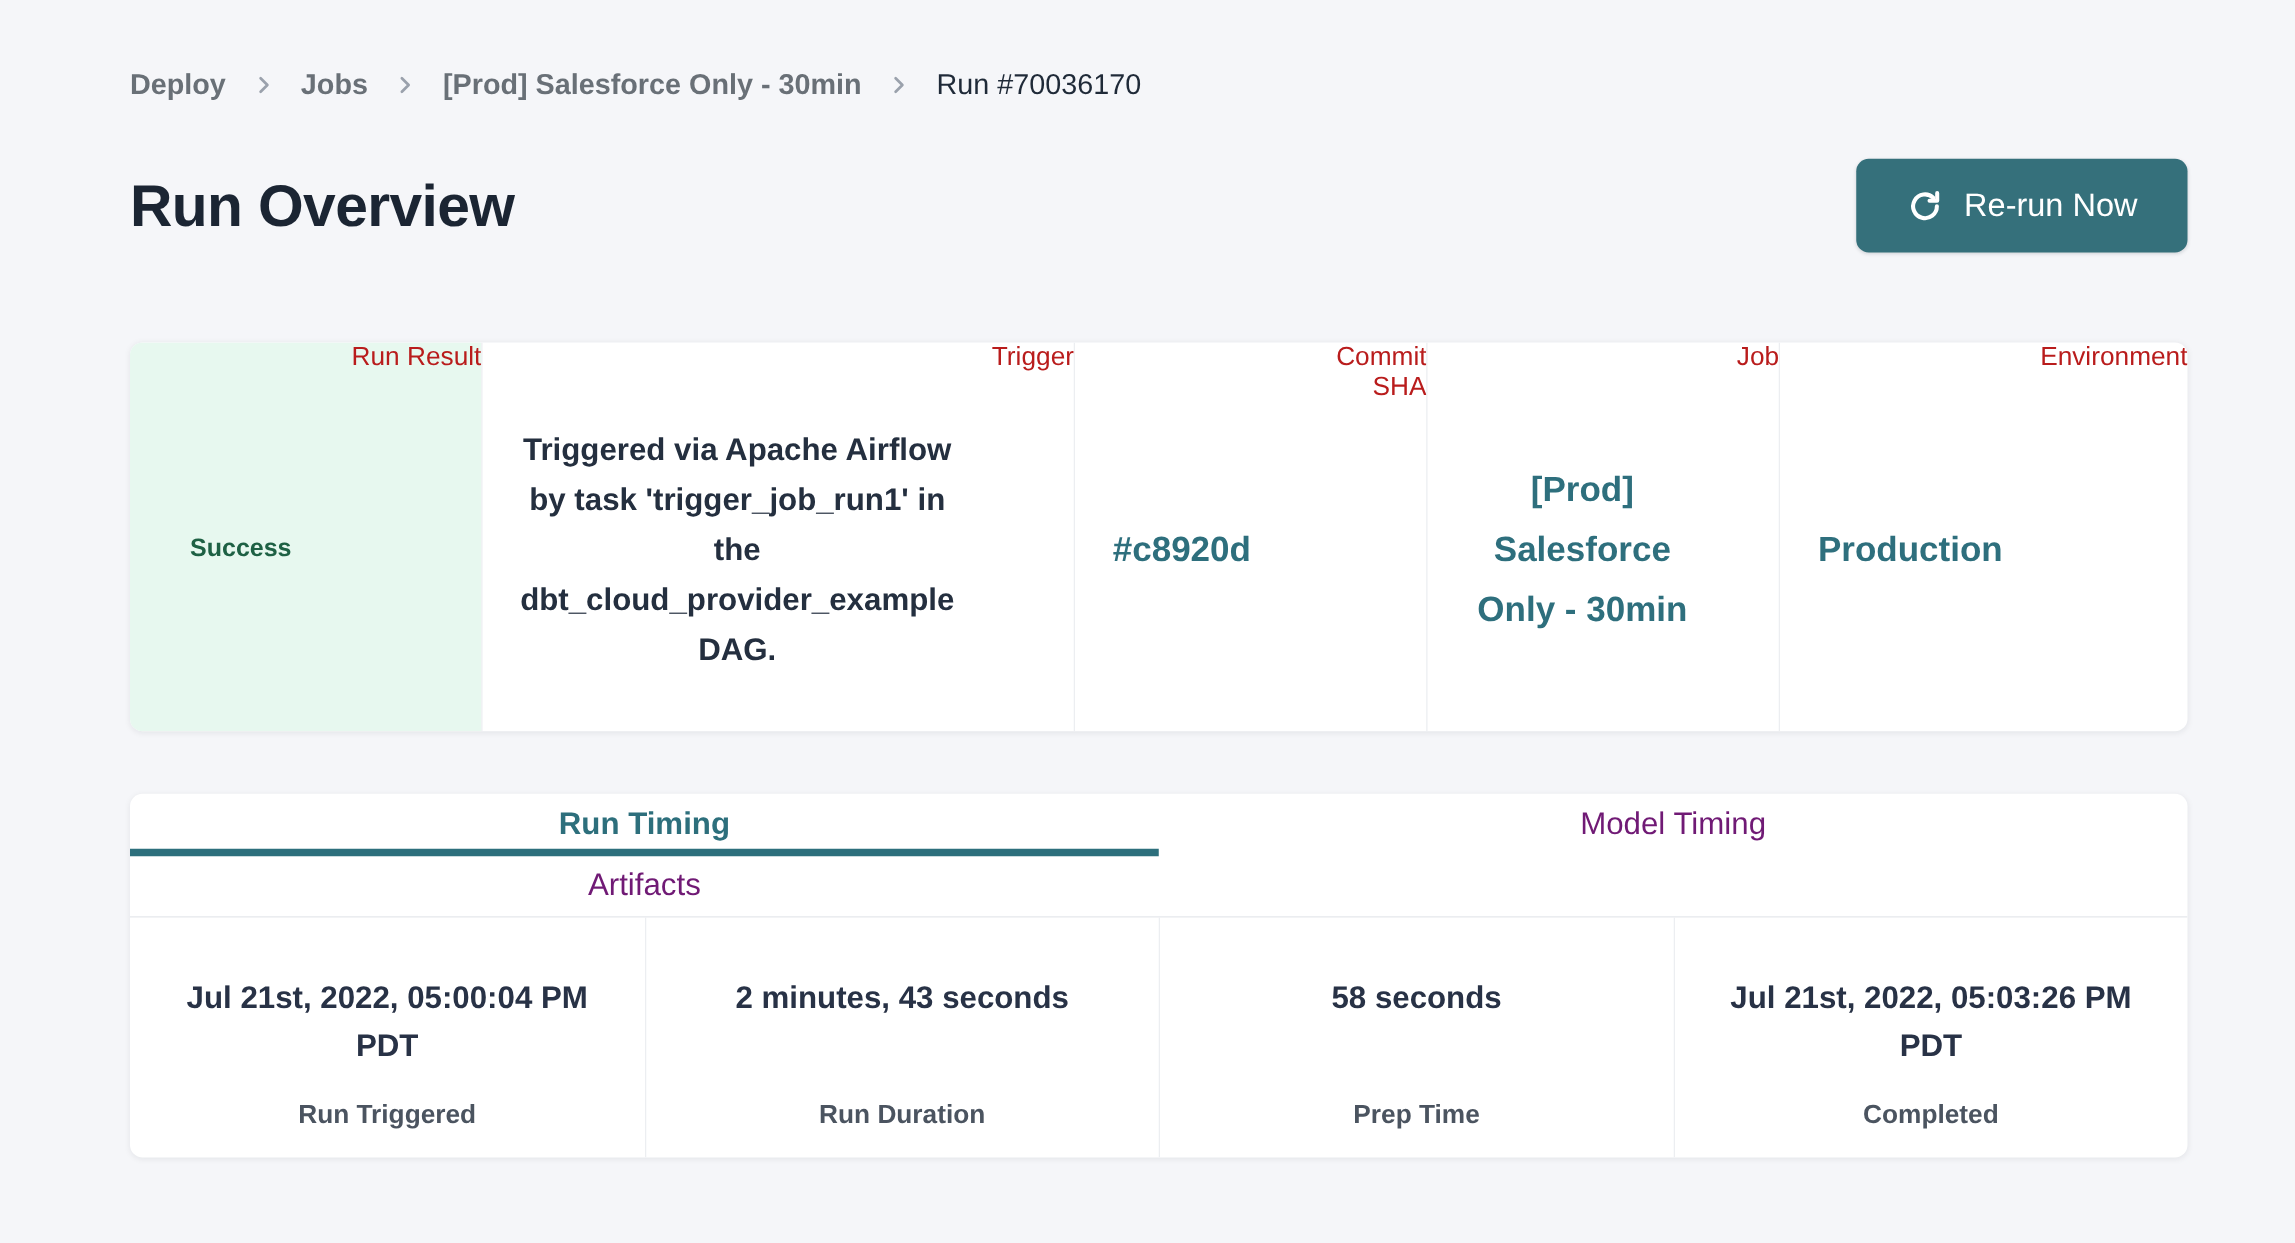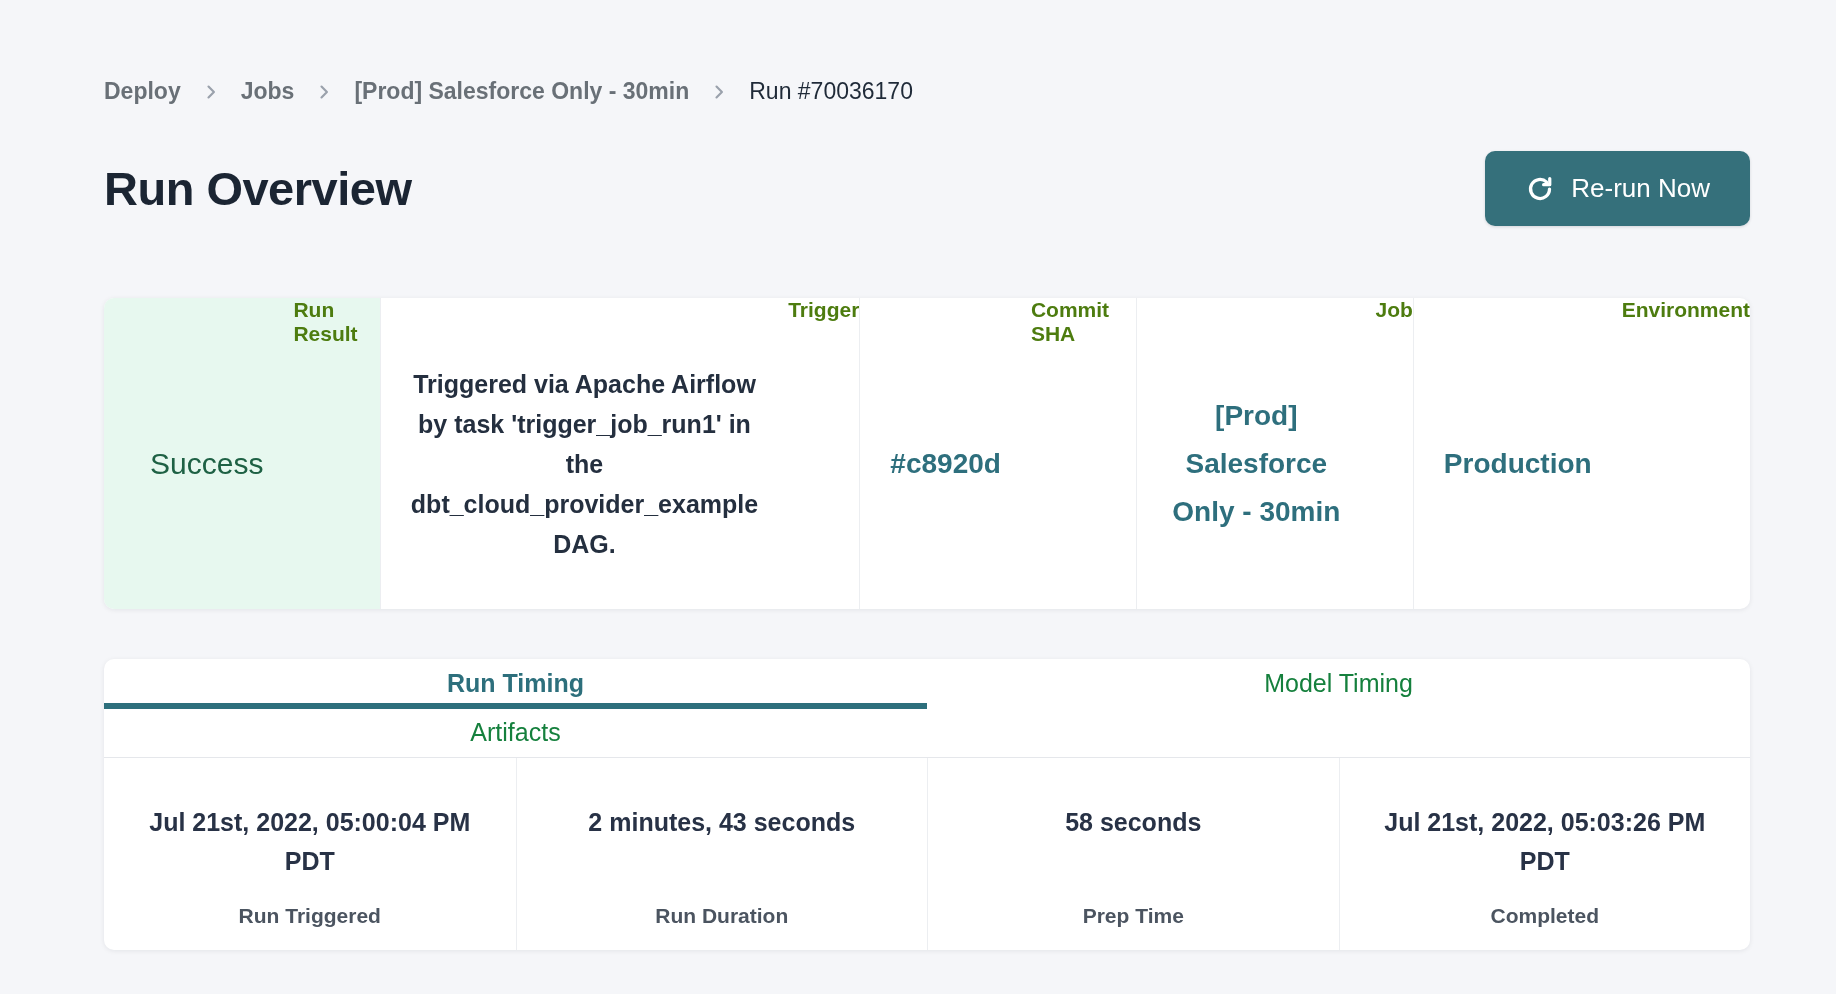--- a/index.html
+++ b/index.html
@@ -7,21 +7,21 @@
   body {
     background:#f5f6f9;
     font-family:"Liberation Sans", sans-serif;
     color:#232e3f;
     overflow:hidden;
   }
   .content { margin-left:104px; width:1646px; }
 
   
   .breadcrumb {
-    padding-top:78px;
+    padding-top:54px;
     display:flex;
     align-items:center;
     gap:20px;
     font-size:23px;
     font-weight:600;
     color:#697077;
   }
   .breadcrumb .crumb { cursor:pointer; }
   .breadcrumb .current { color:#1f2a38; font-weight:400; }
   .chev { width:20px; height:20px; display:block; }
@@ -76,29 +76,29 @@
   .summary-card:first-child { border-left:none; }
   .summary-card.success { background:#e7f8ef; }
   .value-area {
     flex:1;
     display:flex;
     align-items:center;
     justify-content:center;
     text-align:center;
     padding:20px 30px 0 30px;
   }
-  .value-success { color:#1e6144; font-size:30px; font-weight:400;margin-left:16px; }
+  .value-success { color:#1e6144; font-size:20px; font-weight:700; }
   .value-text   { color:#242f3f; font-size:25px; font-weight:700; line-height:40px; }
   .value-link   { color:#2e6f7d; font-size:28px; font-weight:700; line-height:48px; cursor:pointer; }
   .card-label {
-    text-align:left;
+    text-align:right;
     padding-bottom:48px;
     font-size:21px;
-    font-weight:700;
-    color:#4d7c0f;
+    font-weight:400;
+    color:#b91c1c;
   }
 
   
   .panel {
     margin-top:50px;
     background:#ffffff;
     border-radius:10px;
     overflow:hidden;
     box-shadow:0 1px 5px rgba(16,24,40,0.08);
   }
@@ -107,21 +107,21 @@
     grid-template-columns:1fr 1fr;
     height:99px;
     border-bottom:1px solid #e5e7eb;
   }
   .tab {
     position:relative;
     display:flex;
     align-items:center;
     justify-content:center;
     font-size:25px;
-    color:#15803d;
+    color:#701a75;
     cursor:pointer;
   }
   .tab.active { color:#2d6f7c; font-weight:700; }
   .tab.active::after {
     content:"";
     position:absolute;
     left:0; right:0; bottom:-1px;
     height:6px;
     background:#2d6f7c;
   }

